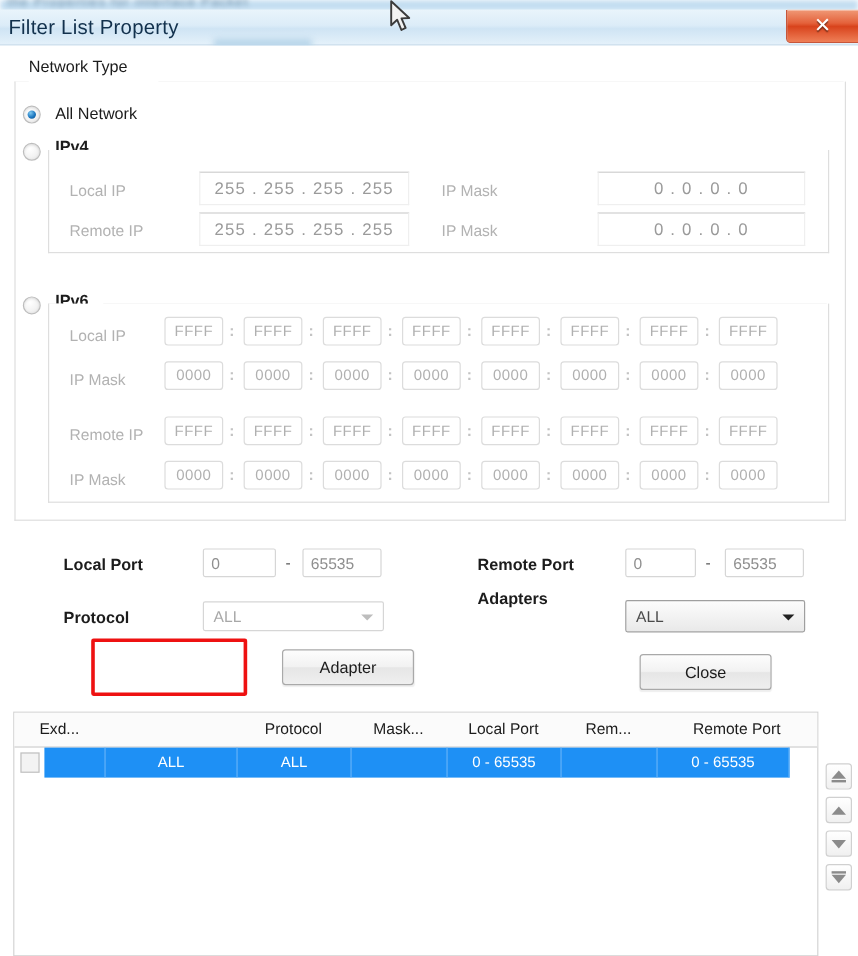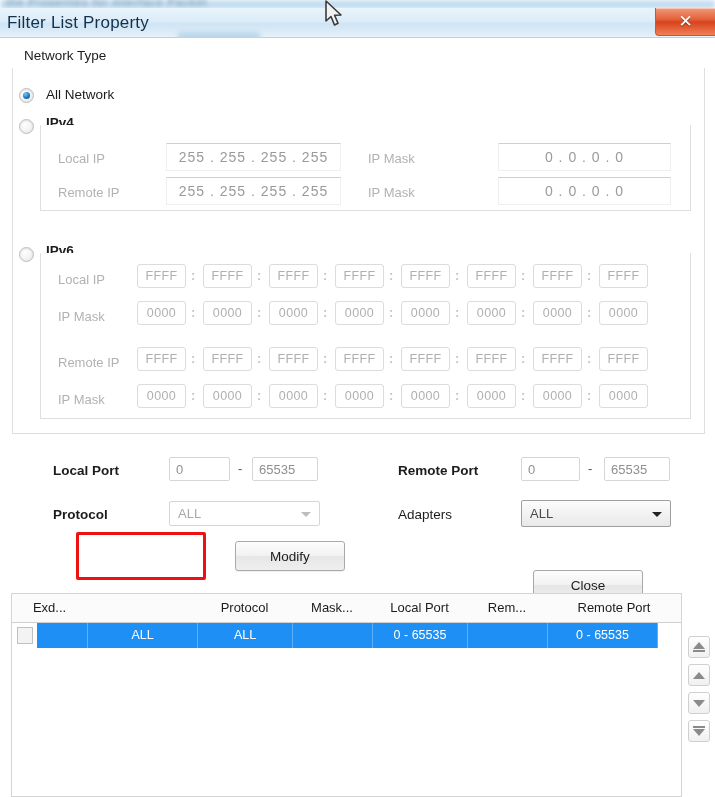--- a/index.html
+++ b/index.html
@@ -317,30 +317,30 @@
   <div class="portbox" style="left:521px;top:419px;width:59px;">0</div>
   <div class="dash" style="left:588px;top:423px;">-</div>
   <div class="portbox" style="left:604px;top:419px;width:66px;">65535</div>
 
   <div class="flabel-dark" style="left:53px;top:469px;font-weight:bold;">Protocol</div>
   <div class="combo" style="left:169px;top:463px;width:151px;">
     <span>ALL</span>
     <span class="arrow"></span>
   </div>
 
-  <div class="flabel-dark" style="left:398px;top:469px;font-weight:normal;">Adapters</div>
+  <div class="flabel-dark" style="left:398px;top:453px;font-weight:bold;">Adapters</div>
   <div class="combo active" style="left:521px;top:462px;width:150px;height:27px;">
     <span>ALL</span>
     <span class="arrow"></span>
   </div>
 
   <div id="add-highlight" style="left:76px;top:494px;width:130px;height:48px;"></div>
 
-  <div class="btn" style="left:235px;top:503px;">Modify</div>
-  <div class="btn" style="left:533px;top:532px;">Close</div>
+  <div class="btn" style="left:235px;top:503px;">Adapter</div>
+  <div class="btn" style="left:533px;top:507px;">Close</div>
 
   <div id="table">
     <div id="thead">
         <div class="th" style="left: 0px; width: 75px;">Exd...</div>
         <div class="th" style="left: 185px; width: 95px;">Protocol</div>
         <div class="th" style="left: 280px; width: 80px;">Mask...</div>
         <div class="th" style="left: 360px; width: 95px;">Local Port</div>
         <div class="th" style="left: 455px; width: 80px;">Rem...</div>
         <div class="th" style="left: 535px; width: 134px;">Remote Port</div>
       </div>

